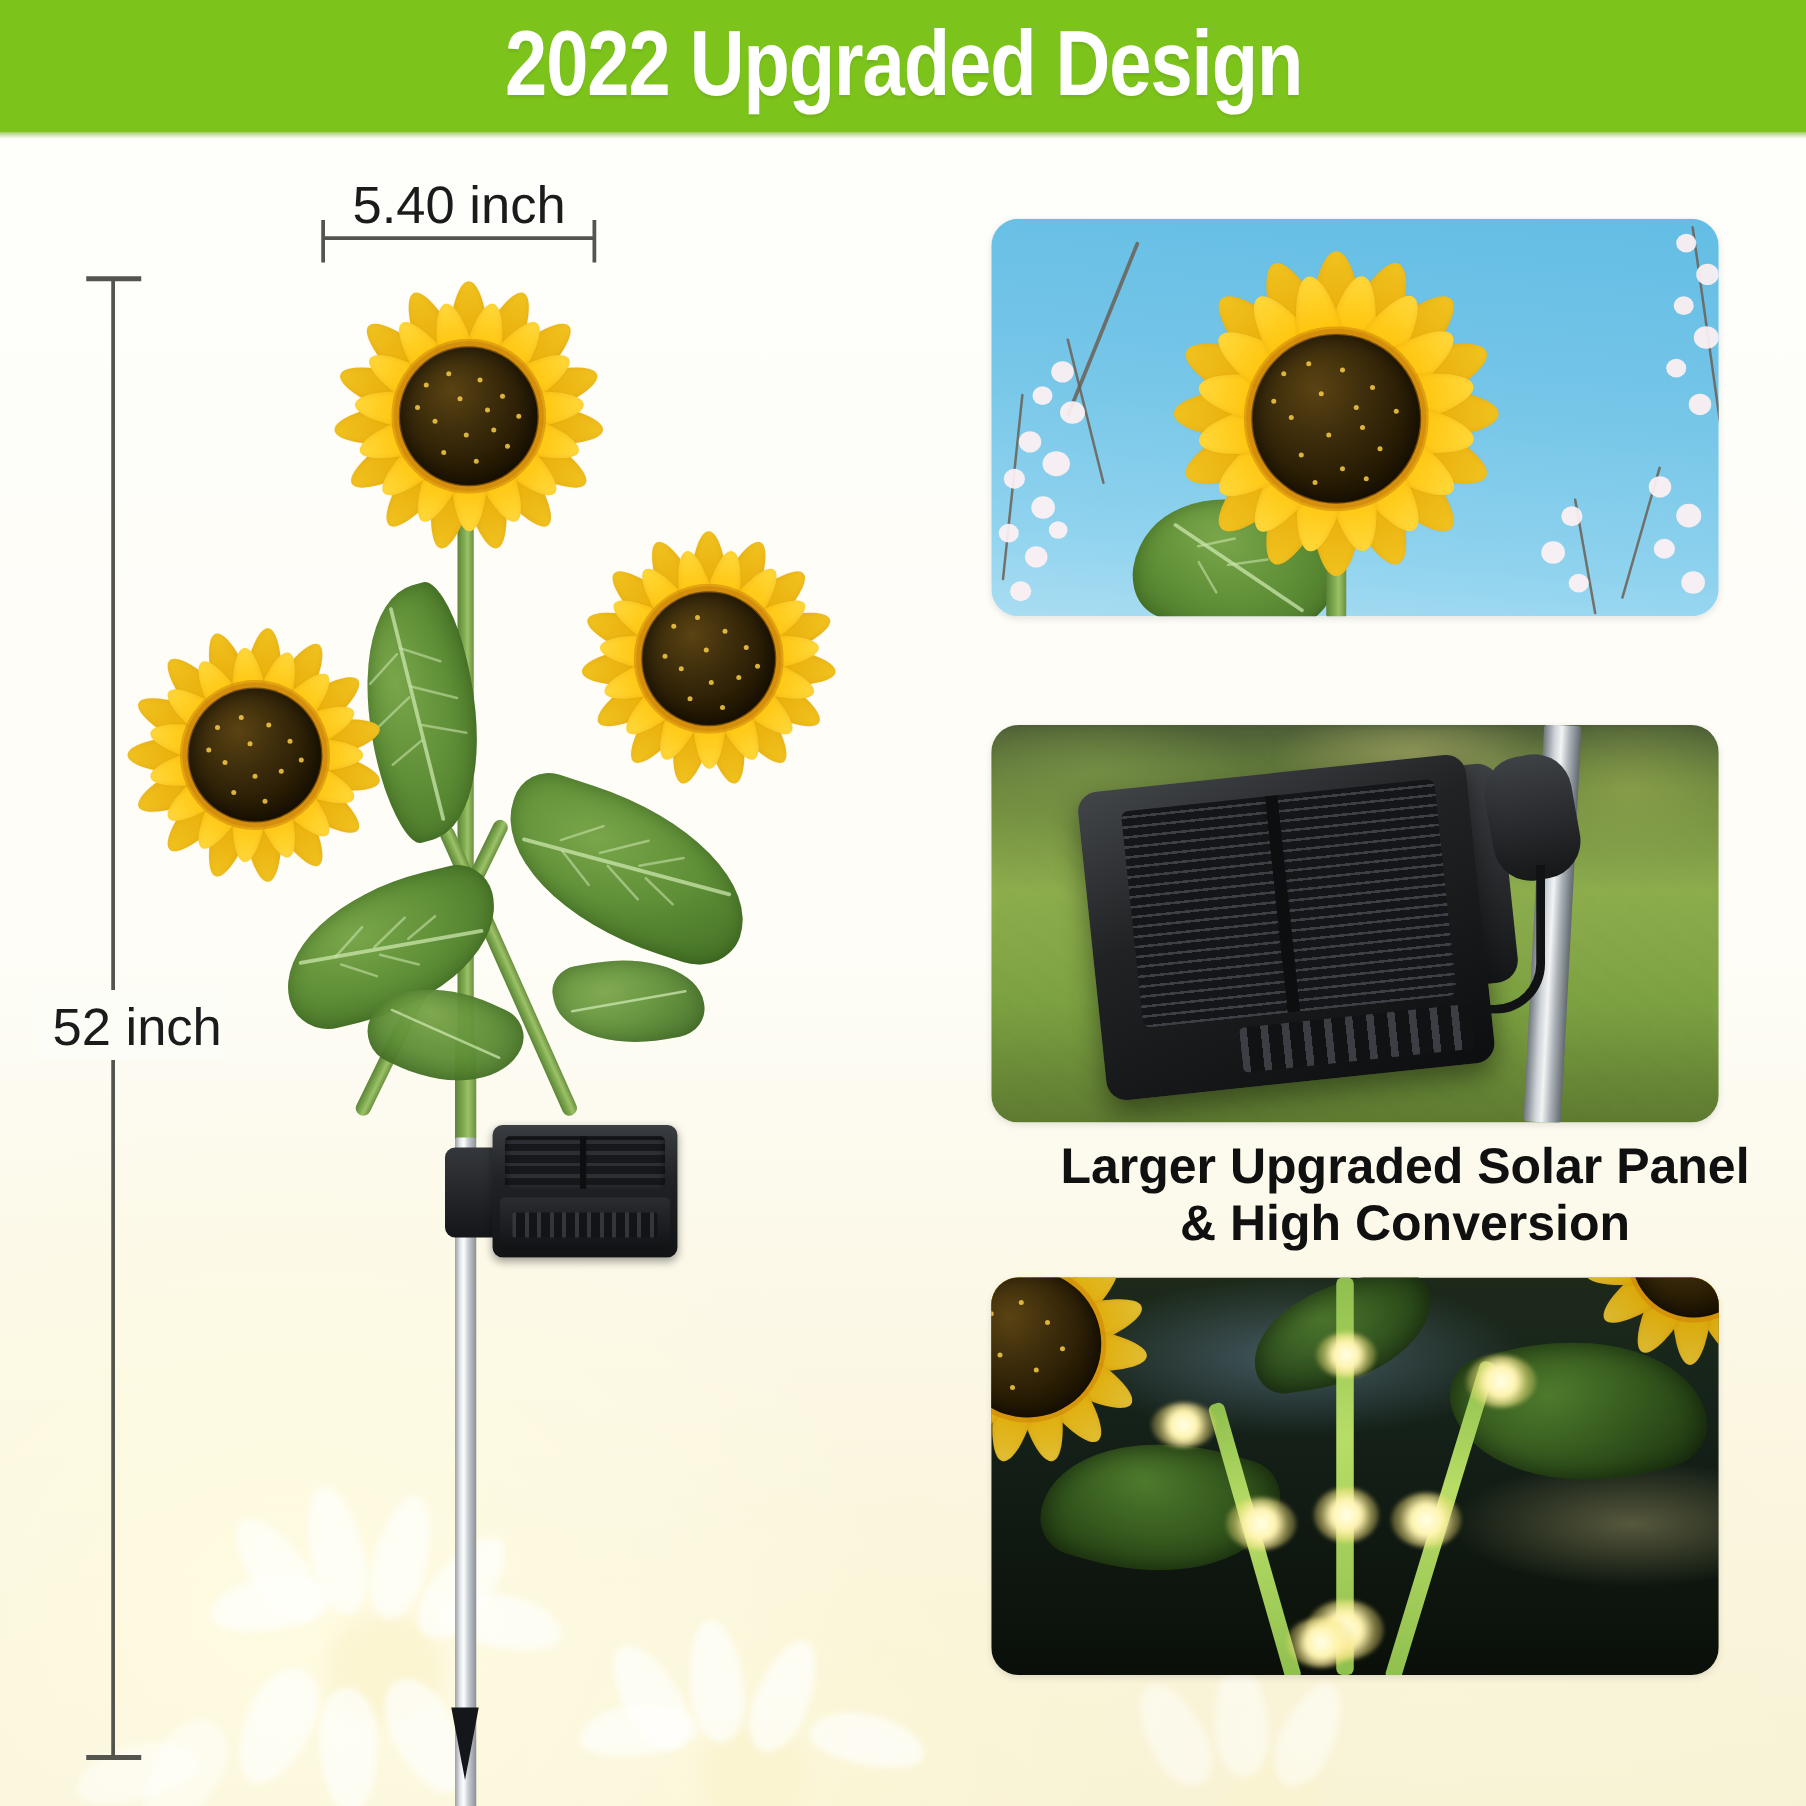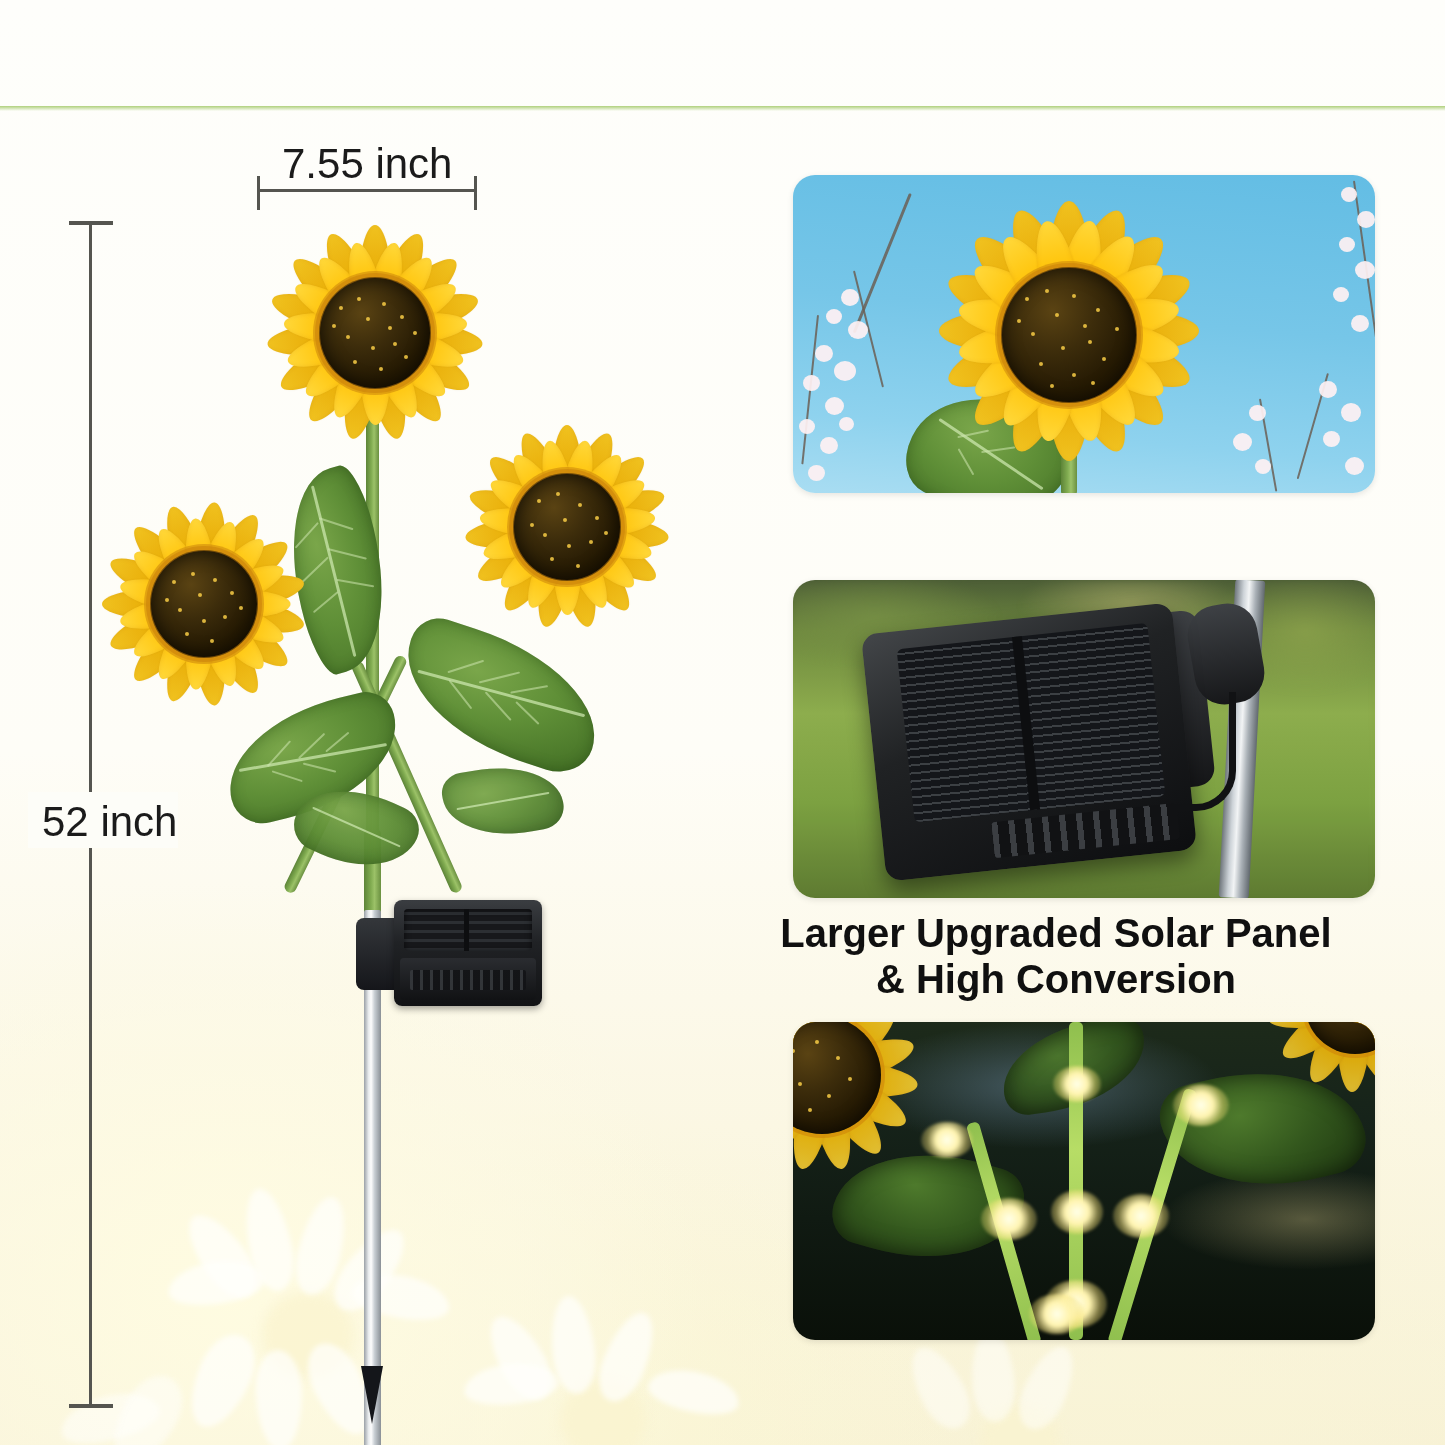--- a/index.html
+++ b/index.html
@@ -270,20 +270,25 @@
     border-radius:74% 16% 74% 16%/72% 26% 74% 28%;
     box-shadow:inset 0 0 22px rgba(0,0,0,.55);
   }
   .night-flower{position:absolute;}
 </style>
 </head>
 <body>
 
 <div class="page">
 
+  <div class="banner">
+    <div class="banner-inner">
+      <div class="banner-title">2022 Upgraded Design</div>
+    </div>
+  </div>
   <div class="banner-shadow"></div>
 
   <div>
     <div class="ghost-center" style="left:262px;top:1292px;width:92px;height:86px;"></div>
     <div class="ghost-petal" style="left:200px;top:1208px;width:44px;height:96px;transform:rotate(-36deg);"></div>
     <div class="ghost-petal" style="left:248px;top:1188px;width:42px;height:104px;transform:rotate(-12deg);"></div>
     <div class="ghost-petal" style="left:300px;top:1196px;width:42px;height:100px;transform:rotate(14deg);"></div>
     <div class="ghost-petal" style="left:348px;top:1222px;width:44px;height:96px;transform:rotate(38deg);"></div>
     <div class="ghost-petal" style="left:168px;top:1262px;width:96px;height:42px;transform:rotate(-8deg);"></div>
     <div class="ghost-petal" style="left:352px;top:1276px;width:98px;height:42px;transform:rotate(10deg);"></div>
@@ -310,21 +315,21 @@
   <div>
     <div class="dim-v-line"></div>
     <div class="dim-v-cap-top"></div>
     <div class="dim-v-cap-bot"></div>
     <div class="dim-v-label-bg"></div>
     <div class="dim-v-label">52 inch</div>
 
     <div class="dim-h-line"></div>
     <div class="dim-h-cap-l"></div>
     <div class="dim-h-cap-r"></div>
-    <div class="dim-h-label">7.55 inch</div>
+    <div class="dim-h-label">5.40 inch</div>
   </div>
 
   <div class="product">
 
     <div class="stem" style="left:306px;top:205px;width:13px;height:495px;"></div>
 
     <div class="stem" style="left:304px;top:660px;width:17px;height:85px;border-radius:4px;"></div>
 
     <div class="stem" style="left:222px;top:460px;width:12px;height:262px;transform:rotate(26deg);transform-origin:bottom center;"></div>
 
@@ -652,21 +657,21 @@
 
     <div class="panel2-body" style="left:80px;top:38px;width:312px;height:248px;transform:rotate(-6deg);">
       <div class="panel2-cells" style="left:34px;top:18px;width:252px;height:174px;"></div>
       <div class="solar-divider" style="left:150px;top:18px;width:10px;height:174px;"></div>
       <div class="panel2-vents" style="left:110px;top:200px;width:186px;height:36px;"></div>
     </div>
 
     <div style="position:absolute;left:378px;top:112px;width:58px;height:112px;border:7px solid #111214;border-top:none;border-left:none;border-radius:0 0 40px 0;background:transparent;"></div>
   </div>
 
-  <div class="caption" style="left:756px;top:910px;">Larger Upgraded Solar Panel
+  <div class="caption" style="left:824px;top:910px;">Larger Upgraded Solar Panel
 &amp; High Conversion</div>
 
   <div class="panel" style="left:793px;top:1022px;width:582px;height:318px;">
     <div class="night"></div>
 
     <div class="dark-leaf" style="left:44px;top:128px;width:182px;height:112px;transform:rotate(16deg);"></div>
     <div class="dark-leaf" style="left:372px;top:46px;width:196px;height:122px;border-radius:16% 74% 18% 74%/26% 72% 28% 74%;transform:rotate(-14deg);"></div>
     <div class="dark-leaf" style="left:208px;top:2px;width:146px;height:84px;transform:rotate(-8deg);opacity:.92;"></div>
 
     <div class="glow-stem" style="left:276px;top:0px;width:14px;height:318px;"></div>

